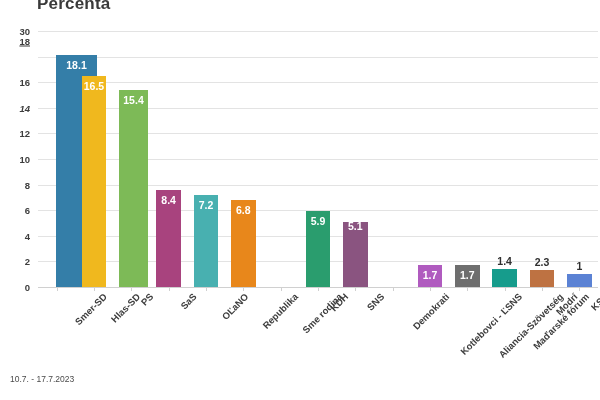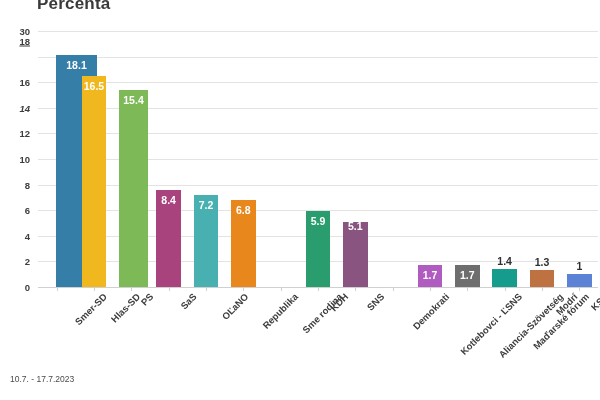--- a/index.html
+++ b/index.html
@@ -191,21 +191,21 @@
       <div class="bar-group" style="left: 417.013px; width: 24.64px; height: 256px;">
         <div class="bar" style="height: 21.76px; background: rgb(110, 110, 110);"></div>
         <div class="bar-label inside" style="bottom: 5.76px; top: auto;">1.7</div>
       </div>
       <div class="bar-group" style="left: 454.347px; width: 24.64px; height: 256px;">
         <div class="bar" style="height: 17.92px; background: rgb(22, 156, 140);"></div>
         <div class="bar-label outside" style="bottom: 19.92px; top: auto;">1.4</div>
       </div>
       <div class="bar-group" style="left: 491.68px; width: 24.64px; height: 256px;">
         <div class="bar" style="height: 16.64px; background: rgb(190, 114, 66);"></div>
-        <div class="bar-label outside" style="bottom: 18.64px; top: auto;">1.3</div>
+        <div class="bar-label outside" style="bottom: 18.64px; top: auto;">2.3</div>
       </div>
       <div class="bar-group" style="left: 529.013px; width: 24.64px; height: 256px;">
         <div class="bar" style="height: 12.8px; background: rgb(91, 130, 212);"></div>
         <div class="bar-label outside" style="bottom: 14.8px; top: auto;">1</div>
       </div>
     </div>
 
   <div id="x-labels">
       <div class="x-tick" style="left: 18.6667px;"></div>
       <div class="x-label" style="left: 22.6667px;">Smer-SD</div>

